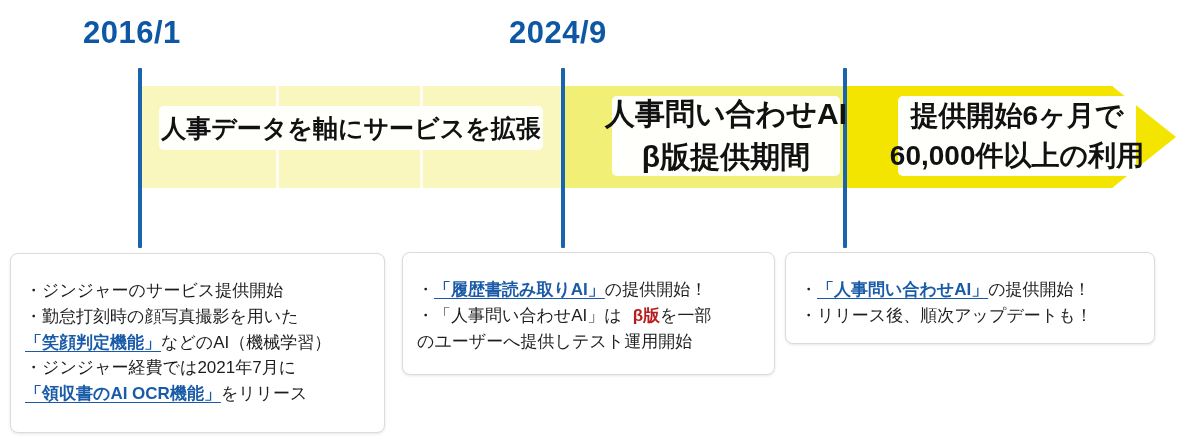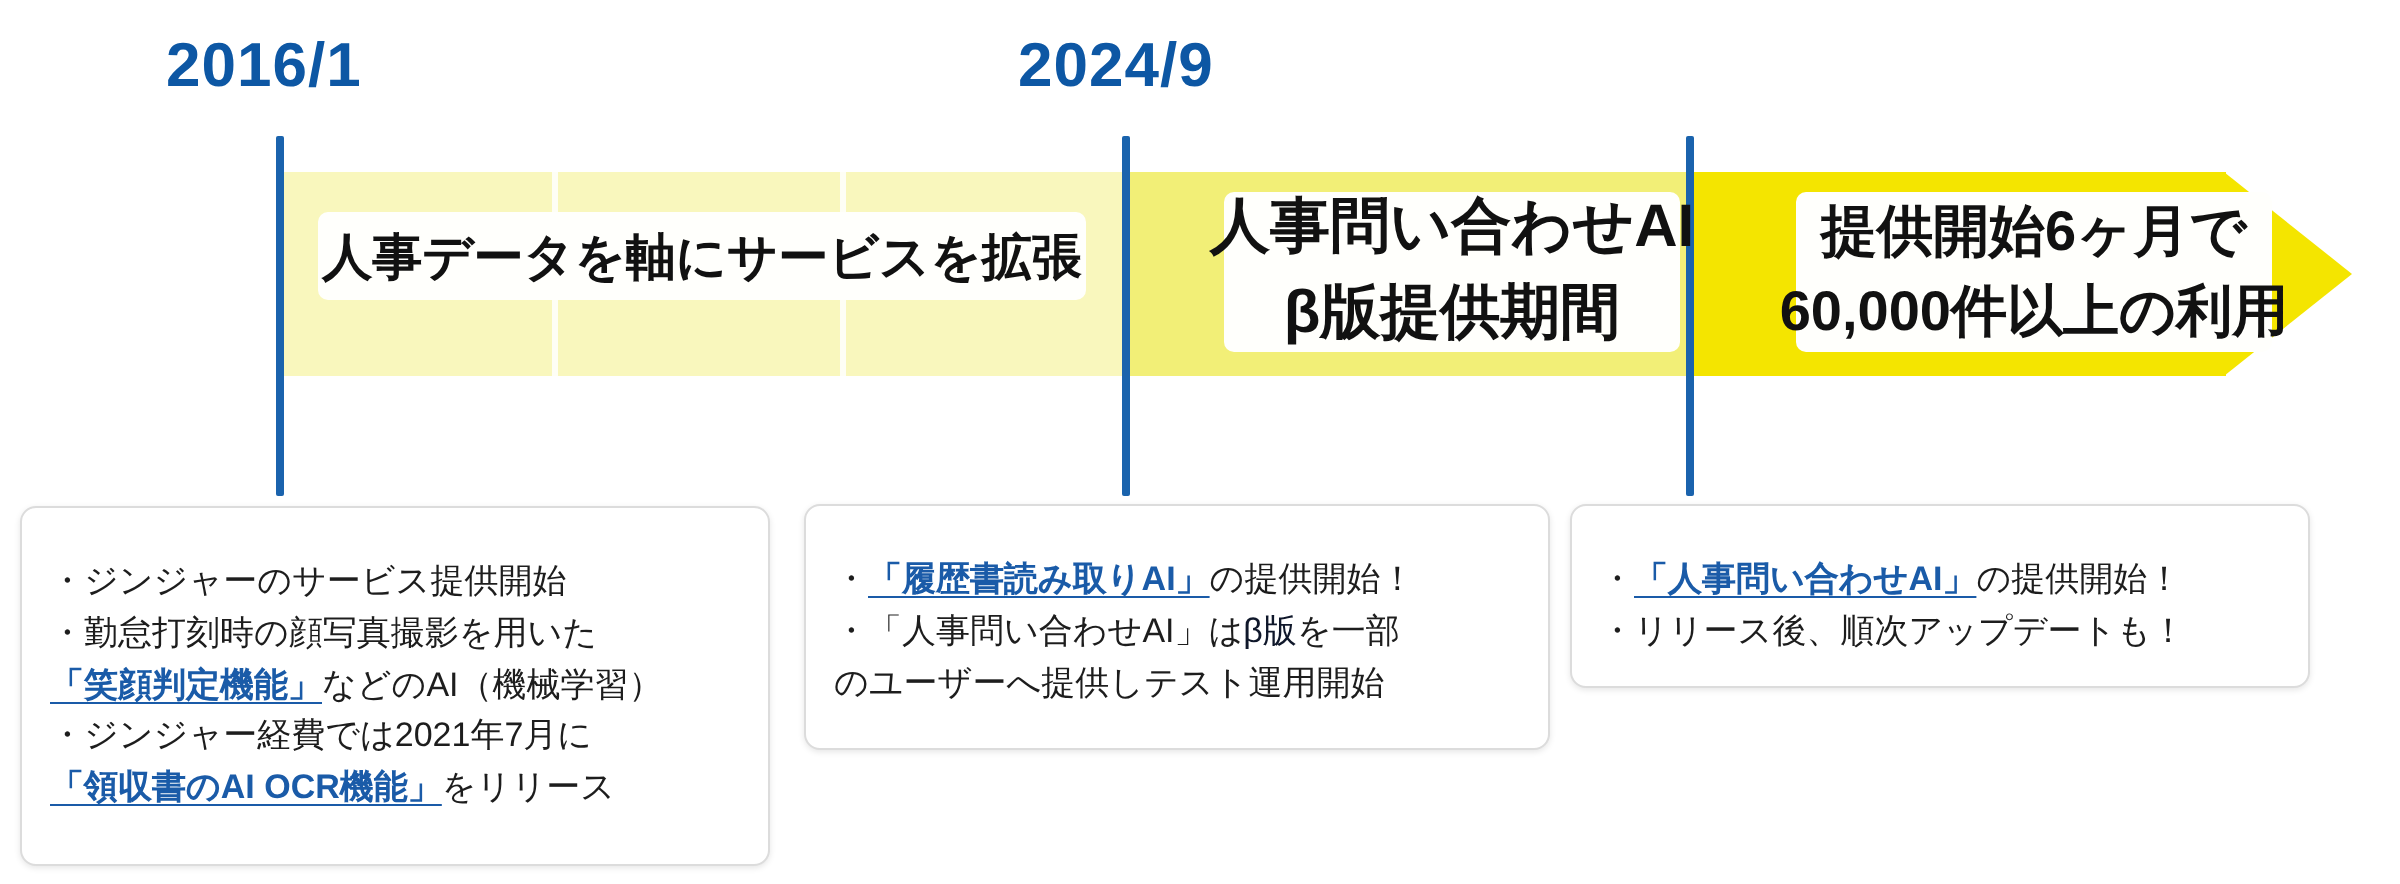--- a/index.html
+++ b/index.html
@@ -167,21 +167,21 @@
   .detail-box p {
     margin: 0;
     text-indent: 0;
   }
   .lnk {
     color: #1a5ba8;
     font-weight: bold;
     text-decoration: underline;
     text-underline-offset: 3px;
   }
-  .bold-beta { font-weight: normal; color: #0f172a; }
+  .bold-beta { font-weight: bold; color: #b91c1c; margin-left: 11px; }
 </style>
 </head>
 <body>
 
 <div class="stage">
 
   <div class="date-label date-1">2016/1</div>
   <div class="date-label date-2">2024/9</div>
 
   <div class="band band-pale"></div>

